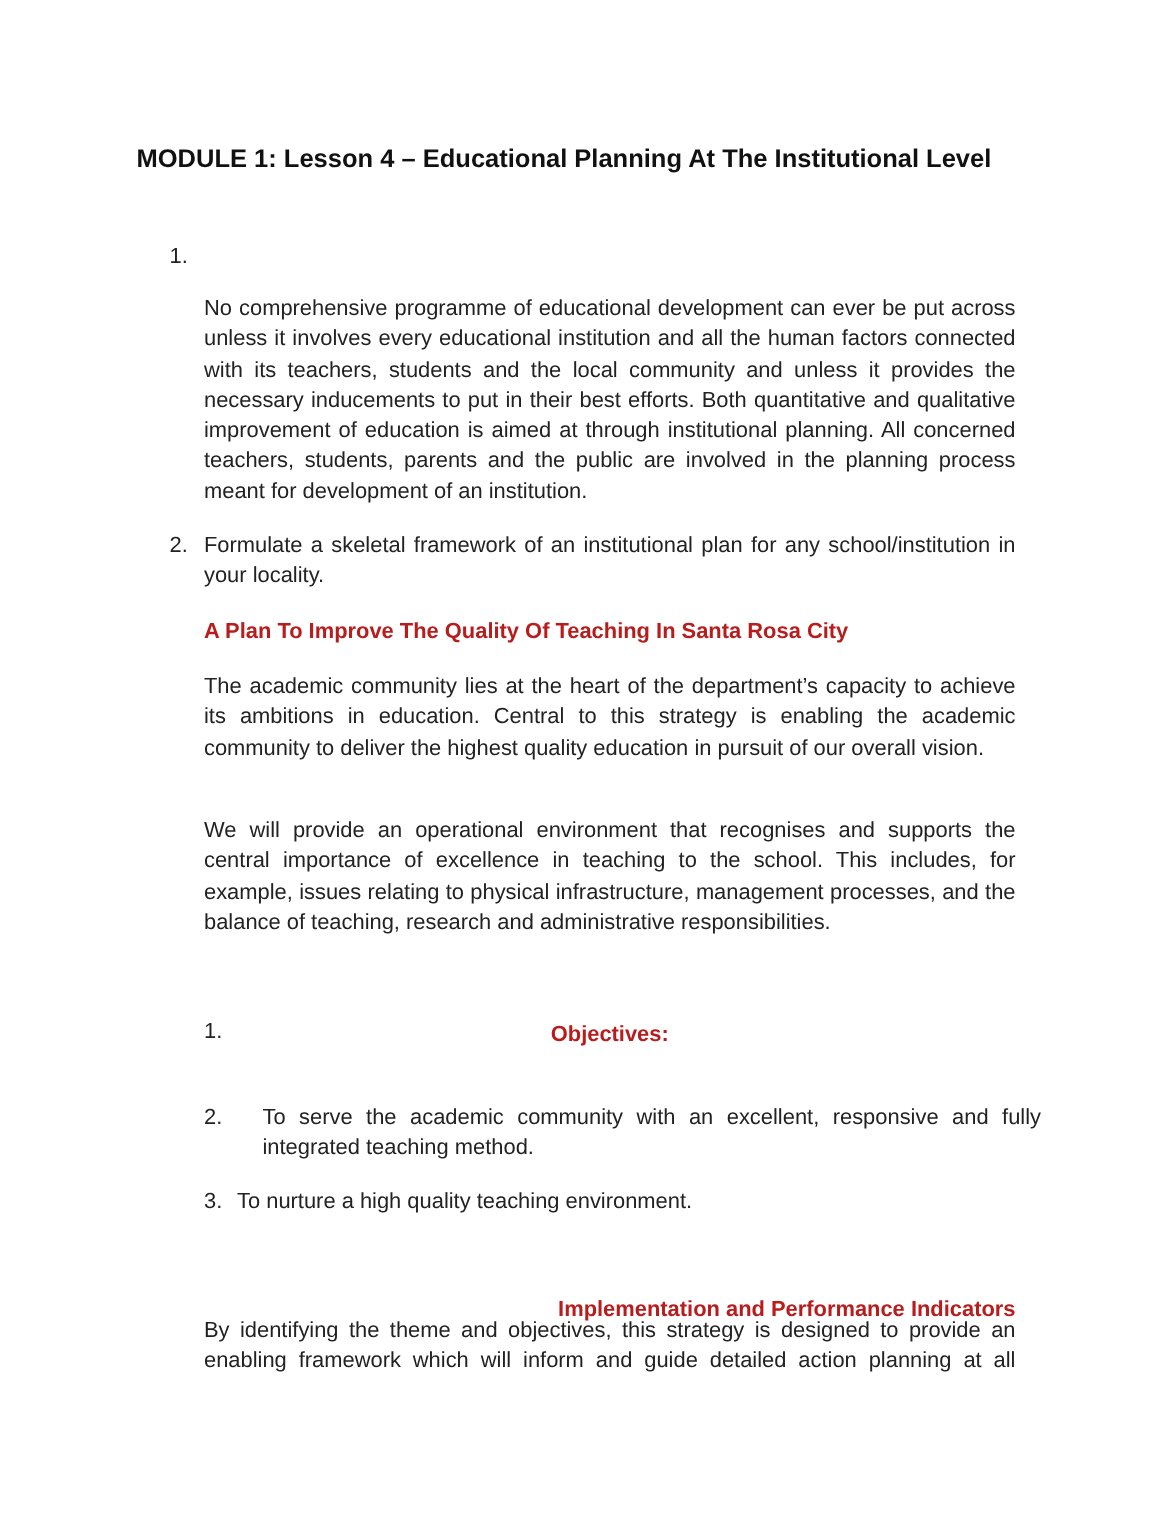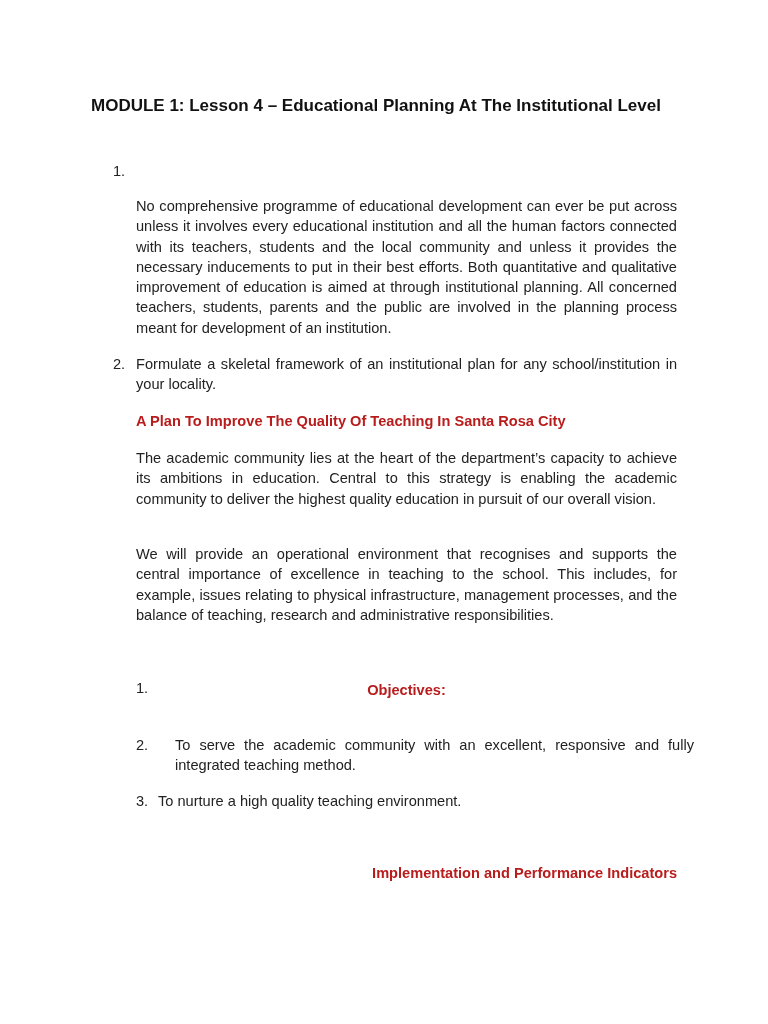--- a/index.html
+++ b/index.html
@@ -40,13 +40,14 @@
   <div class="num" style="left:136px; top:678px;">1.</div>
 
   <div class="num" style="left:136px; top:735px;">2.</div>
   <p class="block" style="left:175px; width:519px; top:735px;">To serve the academic community with an excellent, responsive and fully integrated teaching method.</p>
 
   <div class="num" style="left:136px; top:791px;">3.</div>
   <p class="block" style="left:158px; width:519px; top:791px; text-align:left;">To nurture a high quality teaching environment.</p>
 
   <div class="block bold" style="top:863px; text-align:right;">Implementation and Performance Indicators</div>
 
+  <p class="block" style="top:877px; text-align-last:justify;">By identifying the theme and objectives, this strategy is designed to provide an enabling framework which will inform and guide detailed action planning at all</p>
 </div>
 
 </body></html>

